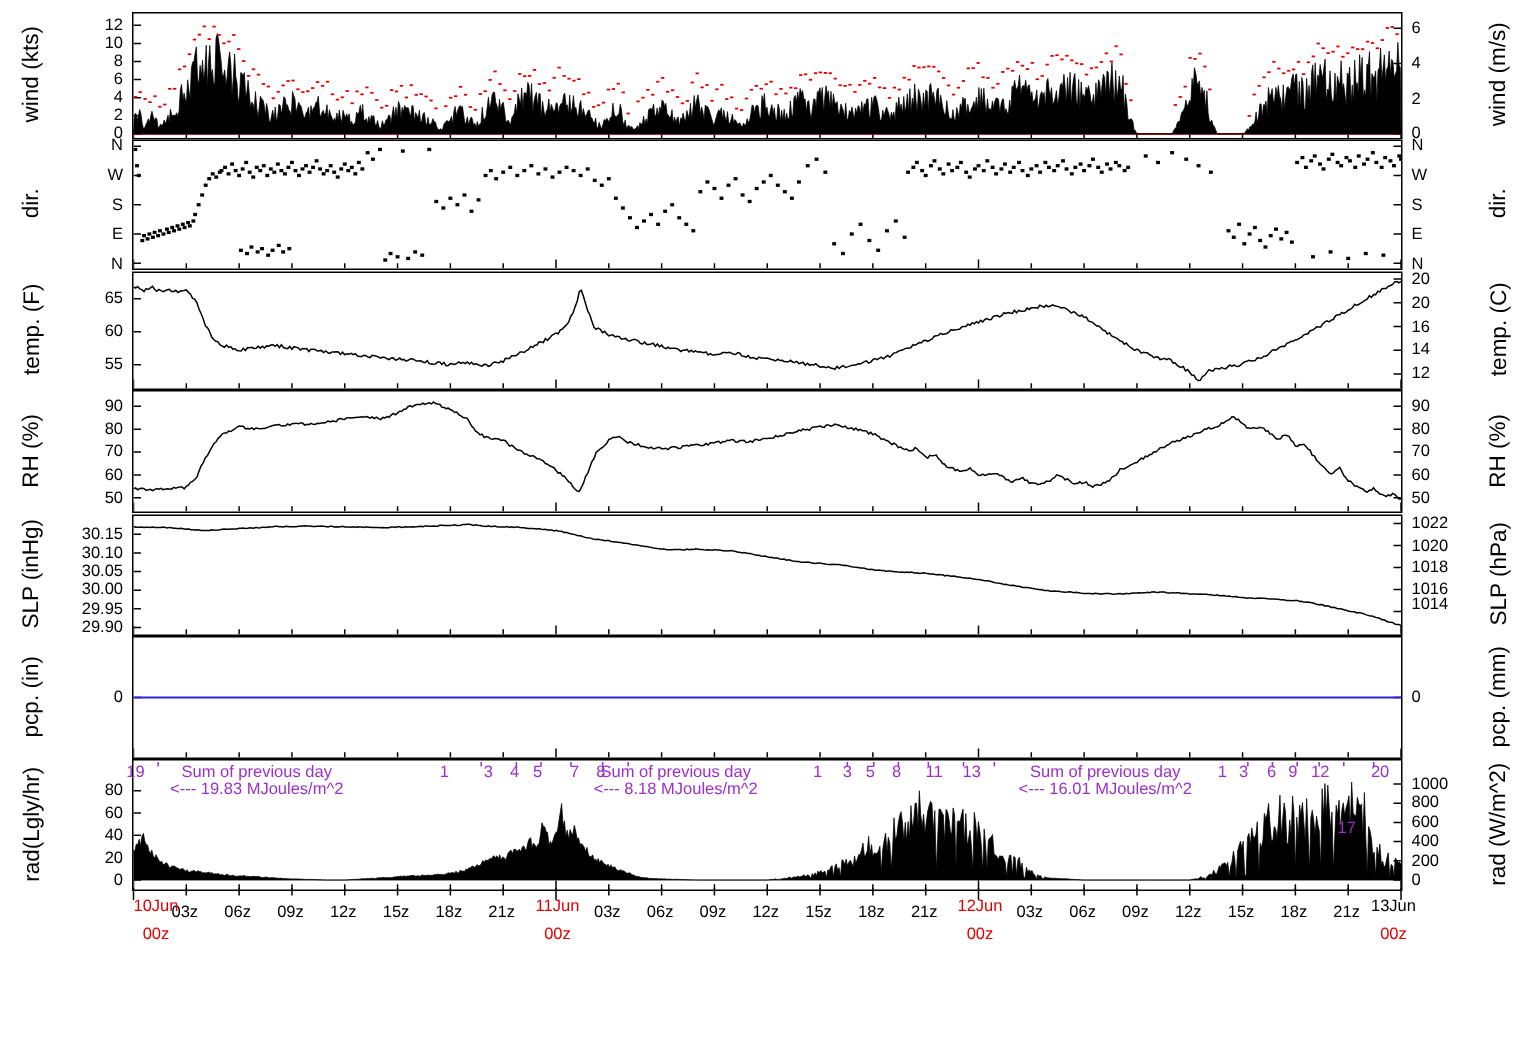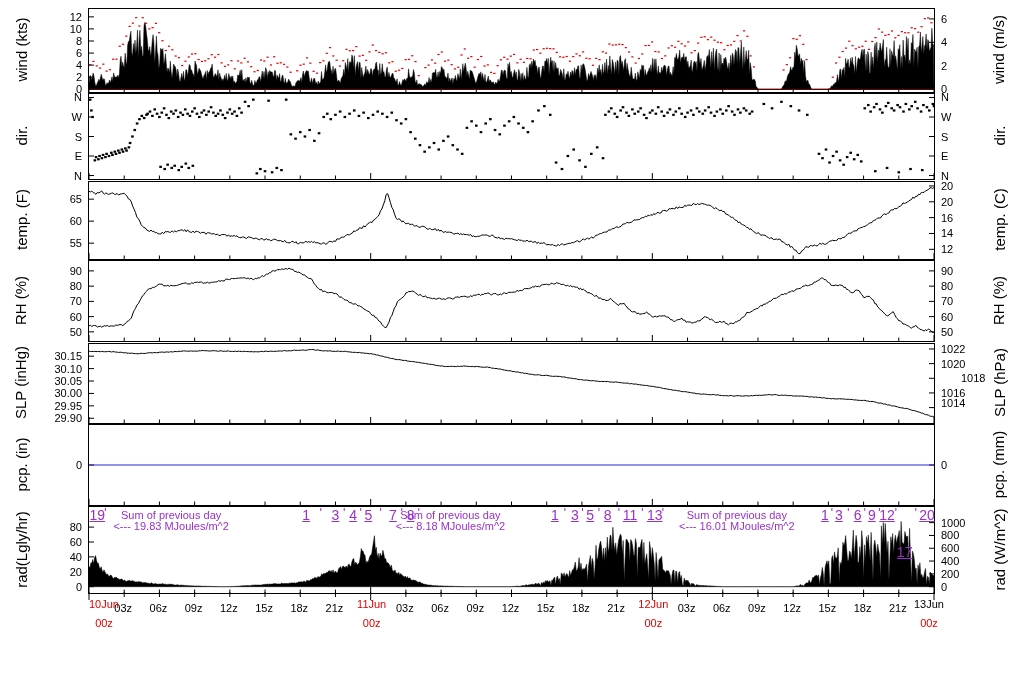--- a/index.html
+++ b/index.html
@@ -7,21 +7,21 @@
         font-family:"Liberation Sans",sans-serif;}
   .panel{position:absolute;left:88px;width:845px;border:1px solid #000;background:#fff;}
   .panel svg{display:block;}
   .tickL{position:absolute;left:28px;width:54px;text-align:right;font-size:11px;line-height:11px;color:#000;}
   .tickR{position:absolute;left:941px;width:56px;text-align:left;font-size:11px;line-height:11px;color:#000;}
   .ylab{position:absolute;display:flex;align-items:center;justify-content:center;width:26px;overflow:visible;}
   .ylab span{transform:rotate(-90deg);white-space:nowrap;font-size:15px;color:#000;}
   .minorlab{position:absolute;width:34px;text-align:center;font-size:11px;color:#000;}
   .daylab{position:absolute;width:70px;text-align:center;font-size:11px;}
   .sumline{position:absolute;width:220px;text-align:center;font-size:11px;line-height:11px;}
-  .radnum{position:absolute;width:26px;text-align:center;font-size:14px;line-height:11px;text-decoration:underline;}
+  .radnum{position:absolute;width:26px;text-align:left;font-size:11px;line-height:11px;}
   .wind-note{position:absolute;left:120px;top:13px;font-size:12px;}
   .title{position:absolute;left:0;top:648px;width:1024px;text-align:center;font-size:16px;}
 </style>
 </head>
 <body>
 
 <div id="plot">
   <div class="wind-note" style="color: rgb(225, 0, 0);">10 min. peak winds in red</div>
 <div class="panel" style="top: 8px; height: 83px;">
       <svg width="845" height="83" viewBox="0 0 845 83">
@@ -785,21 +785,21 @@
       </svg>
     </div>
     <div class="tickL" style="top: 413.28px;">29.90</div>
     <div class="tickL" style="top: 400.858px;">29.95</div>
     <div class="tickL" style="top: 388.437px;">30.00</div>
     <div class="tickL" style="top: 376.016px;">30.05</div>
     <div class="tickL" style="top: 363.594px;">30.10</div>
     <div class="tickL" style="top: 351.173px;">30.15</div>
     <div class="tickR" style="top: 398px;">1014</div>
     <div class="tickR" style="top: 387.94px;">1016</div>
-    <div class="tickR" style="top: 373.283px; margin-left: 20px;">1018</div>
+    <div class="tickR" style="top: 373.283px;">1018</div>
     <div class="tickR" style="top: 358.626px;">1020</div>
     <div class="tickR" style="top: 343.969px;">1022</div>
     <div class="ylab" style="left: 8px; top: 343px; height: 79px;">
       <span>SLP (inHg)</span>
     </div>
     <div class="ylab" style="left: 986px; top: 343px; height: 79px;">
       <span>SLP (hPa)</span>
     </div>
     <div class="panel" style="top: 424px; height: 80px;">
       <svg width="845" height="80" viewBox="0 0 845 80">

